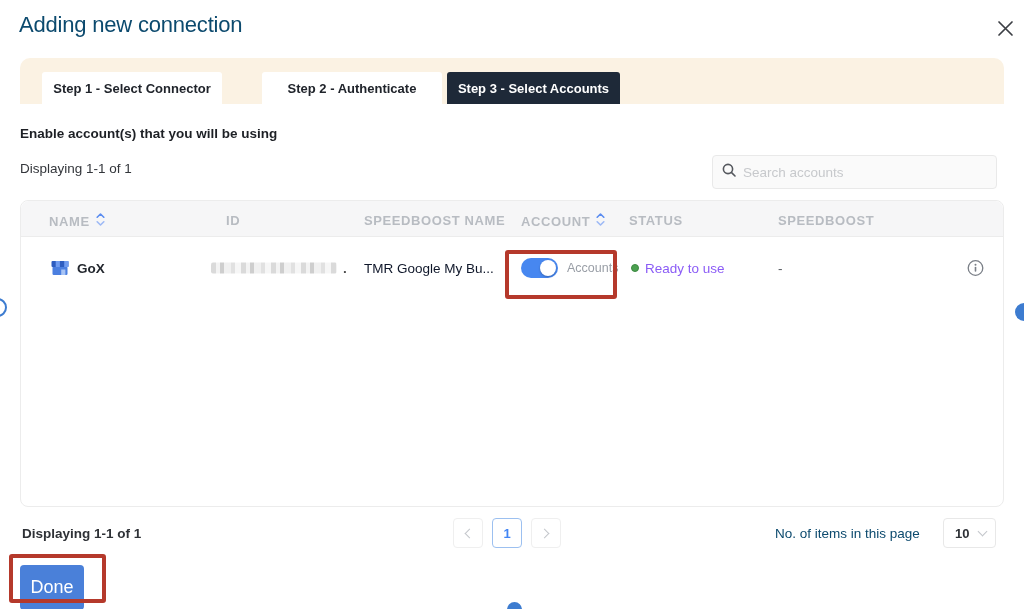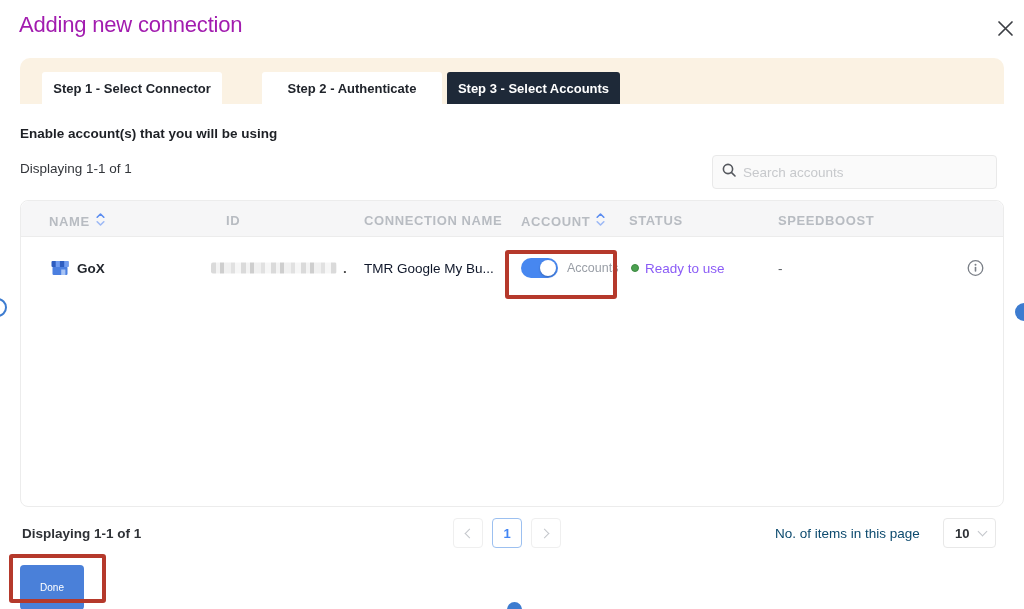--- a/index.html
+++ b/index.html
@@ -1,19 +1,19 @@
 <!DOCTYPE html>
 <html><head>
 <meta charset="utf-8">
 <style>
   * { margin:0; padding:0; box-sizing:border-box; }
   body { background:#fff; font-family:"Liberation Sans", sans-serif; }
   .canvas { position:relative; width:1024px; height:609px; background:#fff; overflow:hidden; }
 
-  .title { position:absolute; left:19px; top:12px; font-size:22px; color:#a21caf; letter-spacing:-0.2px; }
+  .title { position:absolute; left:19px; top:12px; font-size:22px; color:#0c4a6e; letter-spacing:-0.2px; }
   .close-btn { position:absolute; left:992px; top:15px; width:26px; height:26px; background:none; border:none; cursor:pointer; display:flex; align-items:center; justify-content:center; }
 
   .tabstrip { position:absolute; left:20px; top:58px; width:984px; height:46px; background:#fbf2e3; border-radius:10px 10px 0 0; }
   .tab { position:absolute; top:14px; height:32px; display:flex; align-items:center; justify-content:center; background:#fff; color:#20242b; font-size:13px; font-weight:bold; border-radius:3px 3px 0 0; cursor:pointer; }
   .tab.active { background:#1e2938; color:#fff; }
   .tab1 { left:22px; width:180px; }
   .tab2 { left:242px; width:180px; }
   .tab3 { left:427px; width:173px; }
 
   .instruction { position:absolute; left:20px; top:126px; font-size:13.5px; font-weight:bold; color:#1d2025; }
@@ -52,21 +52,21 @@
   .pg-page { left:492px; border:1px solid #9cc0f0; color:#4285f4; font-size:13px; font-weight:bold; }
   .chev { width:7px; height:7px; border-left:1.7px solid #c3c6cb; border-bottom:1.7px solid #c3c6cb; }
   .chev-left { transform:rotate(45deg); margin-left:3px; }
   .chev-right { transform:rotate(-135deg); margin-right:3px; }
 
   .items-label { position:absolute; left:775px; top:526px; font-size:13.5px; font-weight:normal; color:#0c4a6e; }
   .items-select { position:absolute; left:943px; top:518px; width:53px; height:30px; border:1px solid #e8e8e8; border-radius:4px; background:#fff; display:flex; align-items:center; justify-content:space-between; padding:0 9px 0 11px; cursor:pointer; }
   .items-select .val { font-size:13px; font-weight:bold; color:#2e3136; }
   .chev-down { width:7px; height:7px; border-left:1.6px solid #c3c6cb; border-bottom:1.6px solid #c3c6cb; transform:rotate(-45deg); margin-top:-3px; }
 
-  .done-btn { position:absolute; left:20px; top:565px; width:64px; height:45px; background:#4a80d9; color:#fff; font-size:10px; border:none; border-radius:4px; cursor:pointer; font-family:"Liberation Sans", sans-serif; }
+  .done-btn { position:absolute; left:20px; top:565px; width:64px; height:45px; background:#4a80d9; color:#fff; font-size:18px; border:none; border-radius:4px; cursor:pointer; font-family:"Liberation Sans", sans-serif; }
 
   .annotation { position:absolute; border:4px solid #b5392b; border-radius:3px; pointer-events:none; }
   .anno-toggle { left:505px; top:250px; width:112px; height:49px; }
   .anno-done { left:9px; top:554px; width:97px; height:49px; }
 
   .bg-circle { position:absolute; border-radius:50%; }
   .circle-left { left:-12px; top:298px; width:19px; height:19px; border:2.5px solid #3d7cd0; background:transparent; }
   .circle-right { left:1015px; top:303px; width:18px; height:18px; background:#3d7cd0; }
   .circle-bottom { left:507px; top:602px; width:15px; height:15px; background:#3d7cd0; }
 </style>
@@ -110,21 +110,21 @@
           <svg width="9" height="13" viewBox="0 0 9 13">
               <path d="M1.2 4.2 L4.5 1 L7.8 4.2" fill="none" stroke="#5a8cf0" stroke-width="1.6" stroke-linecap="round" stroke-linejoin="round"></path>
               <path d="M1.2 8.8 L4.5 12 L7.8 8.8" fill="none" stroke="#9db9f5" stroke-width="1.6" stroke-linecap="round" stroke-linejoin="round"></path>
             </svg>
         </span>
       </div>
       <div class="th th-id">
           <span>ID</span>
         </div>
       <div class="th th-conn">
-          <span>CONNECTION NAME</span>
+          <span>SPEEDBOOST NAME</span>
         </div>
       <div class="th th-account">
         <span>ACCOUNT</span>
         <span>
           <svg width="9" height="13" viewBox="0 0 9 13">
               <path d="M1.2 4.2 L4.5 1 L7.8 4.2" fill="none" stroke="#5a8cf0" stroke-width="1.6" stroke-linecap="round" stroke-linejoin="round"></path>
               <path d="M1.2 8.8 L4.5 12 L7.8 8.8" fill="none" stroke="#9db9f5" stroke-width="1.6" stroke-linecap="round" stroke-linejoin="round"></path>
             </svg>
         </span>
       </div>

